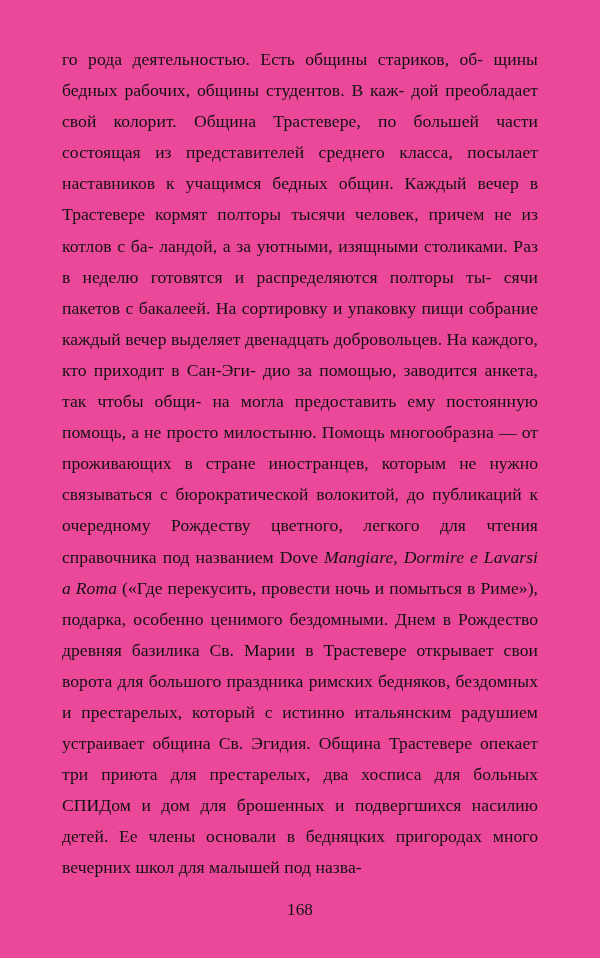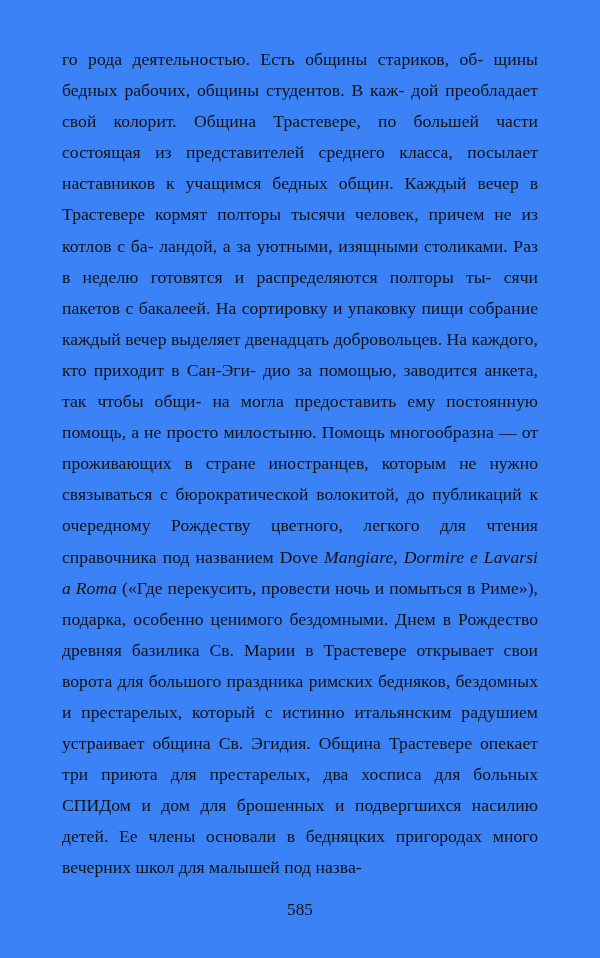--- a/index.html
+++ b/index.html
@@ -13,21 +13,21 @@
     font-family: "Liberation Serif", "DejaVu Serif", serif;
     color: #111111;
     overflow: hidden;
   }
   .page {
     position: relative;
     width: 600px;
     height: 958px;
     box-sizing: border-box;
     padding: 44px 62px 0 62px;
-    background: #3b82f6;
+    background: #ec4899;
   }
   .body-text {
     font-size: 17.6px;
     line-height: 31.1px;
     text-align: justify;
     text-justify: inter-word;
     hyphens: manual;
     color: #121212;
     letter-spacing: 0.05px;
   }
@@ -51,15 +51,15 @@
 </style>
 </head>
 <body>
 
 <div class="page">
 
   <div class="body-text">
     <p><span>го рода деятельностью. Есть общины стариков, об- щины бедных рабочих, общины студентов. В каж- дой преобладает свой колорит. Община Трастевере, по большей части состоящая из представителей среднего класса, посылает наставников к учащимся бедных общин. Каждый вечер в Трастевере кормят полторы тысячи человек, причем не из котлов с ба- ландой, а за уютными, изящными столиками. Раз в неделю готовятся и распределяются полторы ты- сячи пакетов с бакалеей. На сортировку и упаковку пищи собрание каждый вечер выделяет двенадцать добровольцев. На каждого, кто приходит в Сан-Эги- дио за помощью, заводится анкета, так чтобы общи- на могла предоставить ему постоянную помощь, а не просто милостыню. Помощь многообразна — от проживающих в стране иностранцев, которым не нужно связываться с бюрократической волокитой, до публикаций к очередному Рождеству цветного, легкого для чтения справочника под названием Dove </span><span class="italic-title">Mangiare, Dormire e Lavarsi a Roma</span><span> («Где перекусить, провести ночь и помыться в Риме»), подарка, особенно ценимого бездомными. Днем в Рождество древняя базилика Св. Марии в Трастевере открывает свои ворота для большого праздника римских бедняков, бездомных и престарелых, который с истинно итальянским радушием устраивает община Св. Эгидия. Община Трастевере опекает три приюта для престарелых, два хосписа для больных СПИДом и дом для брошенных и подвергшихся насилию детей. Ее члены основали в бедняцких пригородах много вечерних школ для малышей под назва-</span></p>
   </div>
 
-  <div class="folio">585</div>
+  <div class="folio">168</div>
 
 </div>
 
 </body></html>

